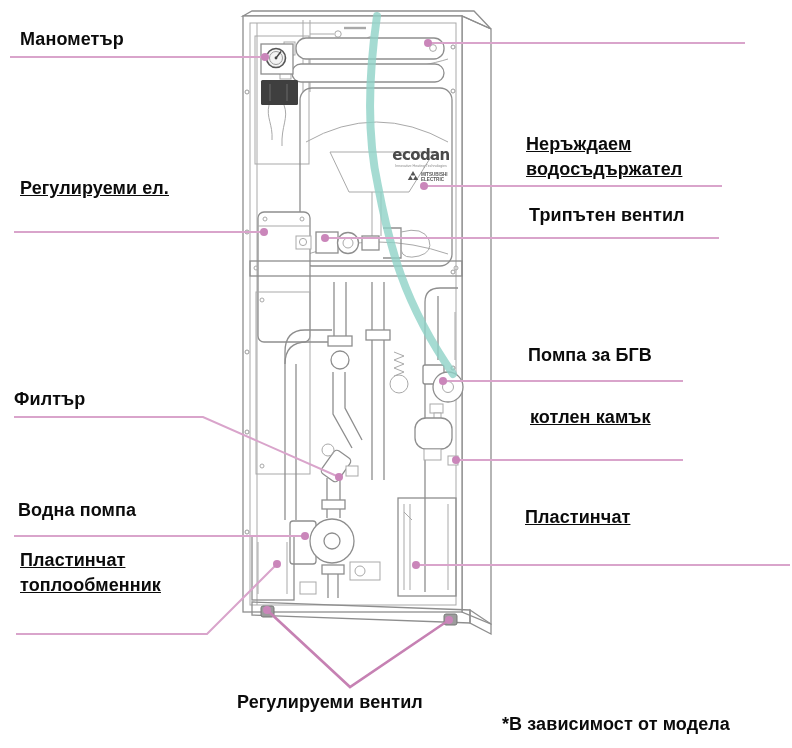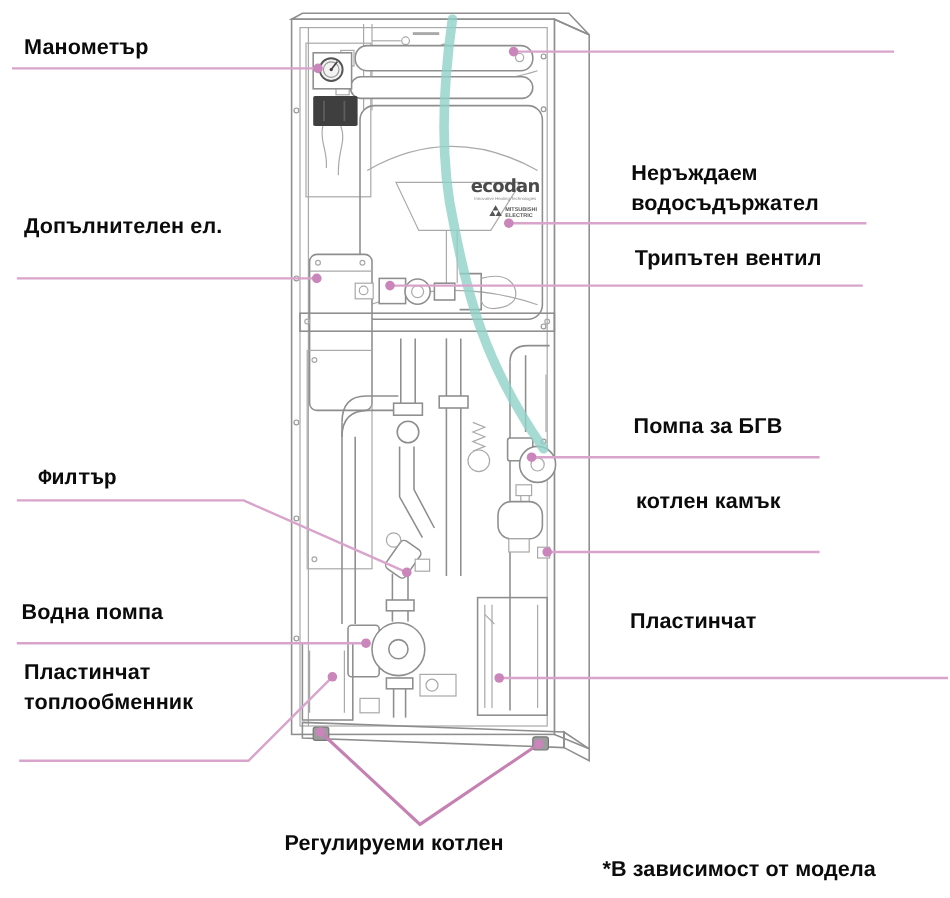--- a/index.html
+++ b/index.html
@@ -1,21 +1,21 @@
 <!DOCTYPE html>
 <html><head>
 <meta charset="utf-8">
 <style>
   html,body{margin:0;padding:0;background:#ffffff;}
   #stage{position:relative;width:792px;height:748px;background:#ffffff;overflow:hidden;
          font-family:"Liberation Sans", sans-serif;}
   svg{position:absolute;left:0;top:0;}
   .lbl{position:absolute;font-weight:700;font-size:18px;line-height:25px;color:#0b0b0b;
        white-space:nowrap;letter-spacing:0.1px;}
-  .lbl div{white-space:nowrap;}
+  .lbl div{white-space:nowrap;text-decoration:underline;}
   .unit-line{stroke:#8e8e8e;fill:none;stroke-width:1.3;}
   .unit-thin{stroke:#a9a9a9;fill:none;stroke-width:1;}
   .white-fill{fill:#ffffff;}
   .callout{stroke:#d9a4cb;stroke-width:2;fill:none;}
   .callout-strong{stroke:#c681b3;stroke-width:2.6;fill:none;}
   .callout-dot{fill:#ca86ba;stroke:none;}
   .logo-ecodan{font:700 15px "DejaVu Sans", sans-serif;fill:#4a4a4a;letter-spacing:-0.6px;}
   .logo-tag{font:400 3.6px "Liberation Sans", sans-serif;fill:#8a8a8a;}
   .logo-mel{font:700 4.6px "Liberation Sans", sans-serif;fill:#555;}
 </style>
@@ -278,24 +278,24 @@
         <polyline points="267,610 350,687 449,620" class="callout-strong"></polyline>
         <circle cx="267" cy="610" r="4" class="callout-dot"></circle>
           <circle cx="449" cy="620" r="4" class="callout-dot"></circle>
       </g>
     </g>
   </svg>
 
   <div class="lbl" style="left:20px;top:27px;">Манометър</div>
 
   <div class="lbl" style="left:20px;top:176px;">
-    <div>Допълнителен ел.</div>
-  </div>
-
-  <div class="lbl" style="left:32px;top:387px;font-family:Liberation Mono, monospace;">Филтър</div>
+    <div>Регулируеми ел.</div>
+  </div>
+
+  <div class="lbl" style="left:14px;top:387px;">Филтър</div>
 
   <div class="lbl" style="left:18px;top:498px;">Водна помпа</div>
 
   <div class="lbl" style="left:20px;top:548px;">
     <div>Пластинчат</div>
     <div>топлообменник</div>
   </div>
 
 
   <div class="lbl" style="left:526px;top:132px;">
@@ -308,17 +308,17 @@
   <div class="lbl" style="left:528px;top:343px;">Помпа за БГВ</div>
 
   <div class="lbl" style="left:530px;top:405px;">
     <div>котлен камък</div>
   </div>
 
   <div class="lbl" style="left:525px;top:505px;">
     <div>Пластинчат</div>
   </div>
 
-  <div class="lbl" style="left:237px;top:690px;">Регулируеми котлен</div>
+  <div class="lbl" style="left:237px;top:690px;">Регулируеми вентил</div>
 
   <div class="lbl" style="left:502px;top:712px;">*В зависимост от модела</div>
 
 </div>
 
 </body></html>

